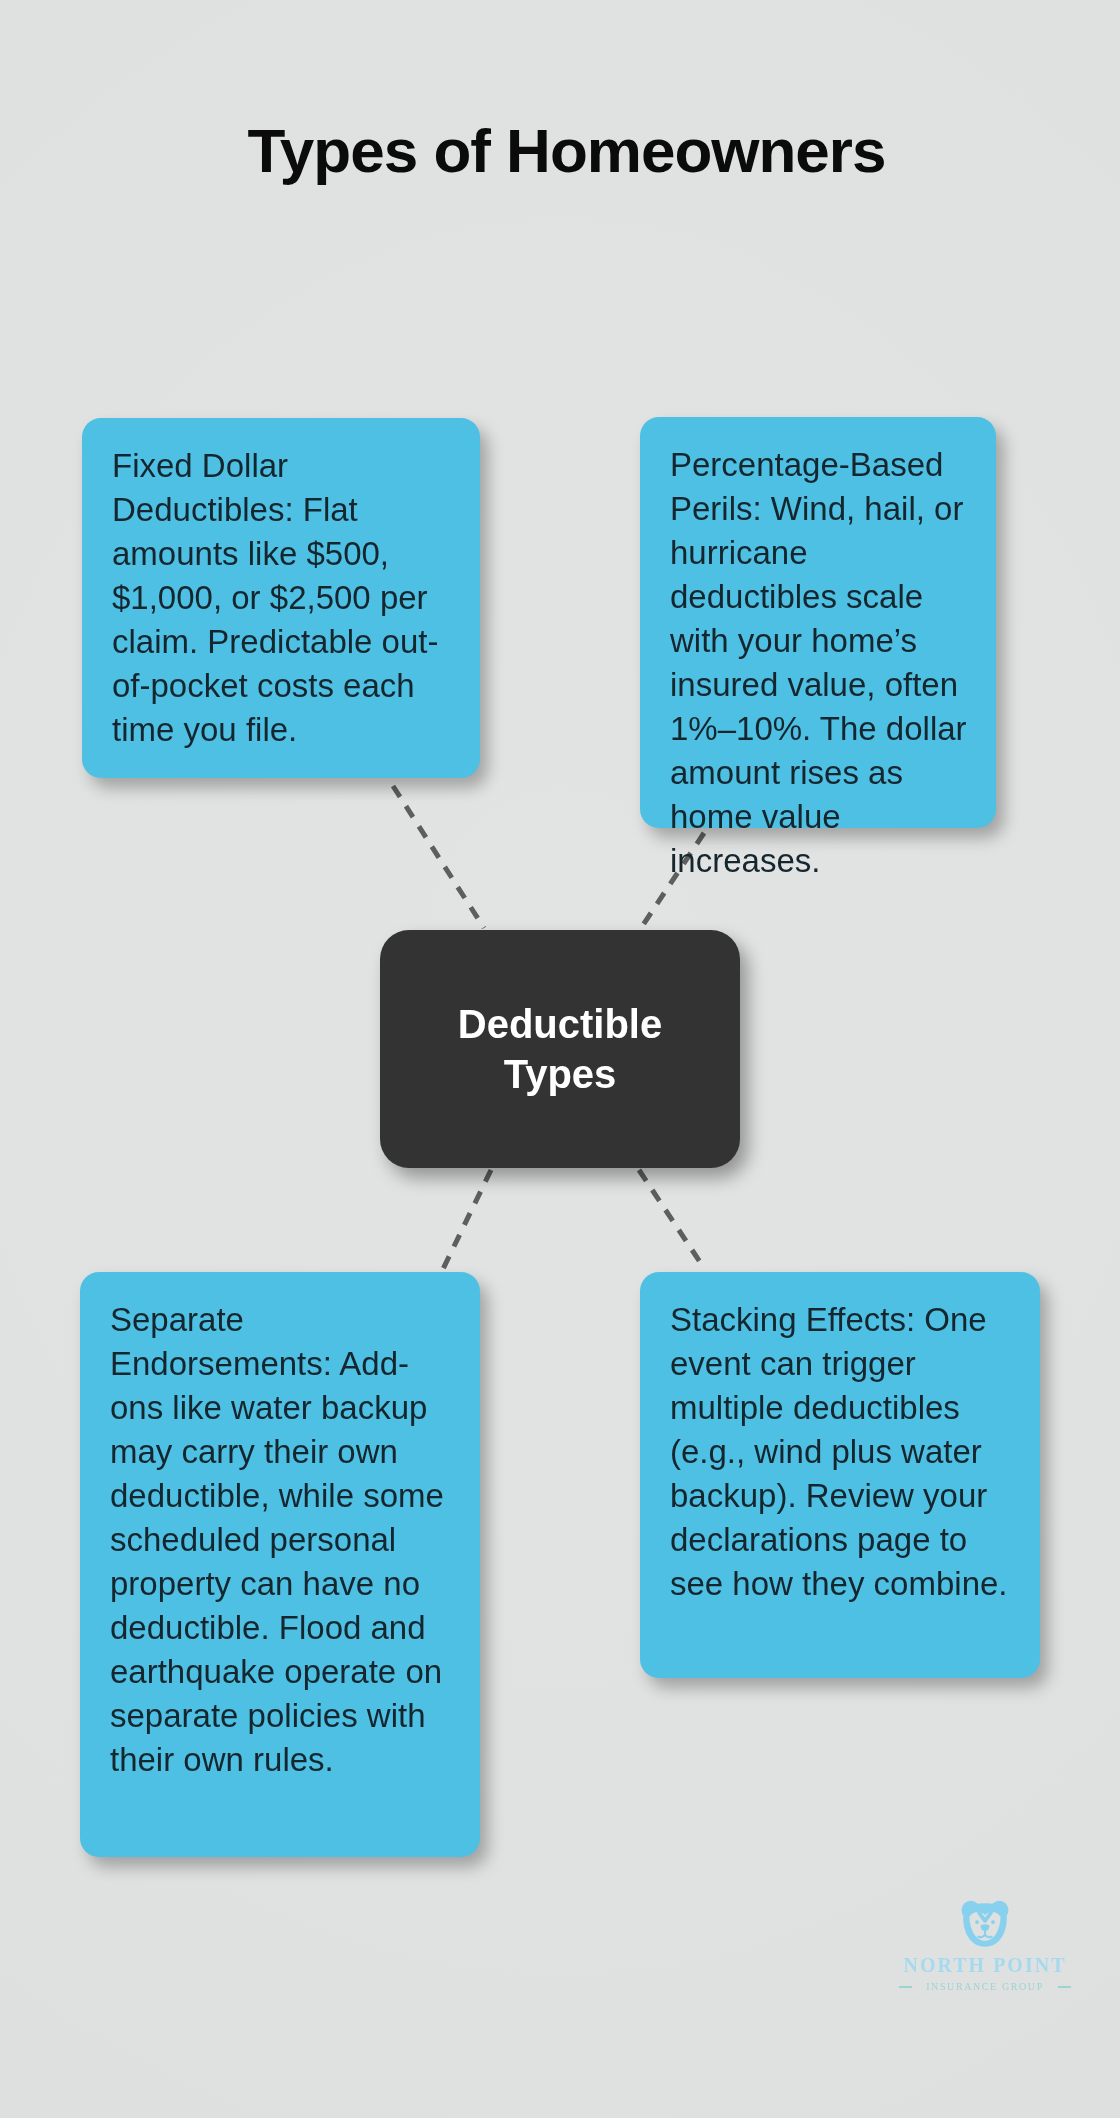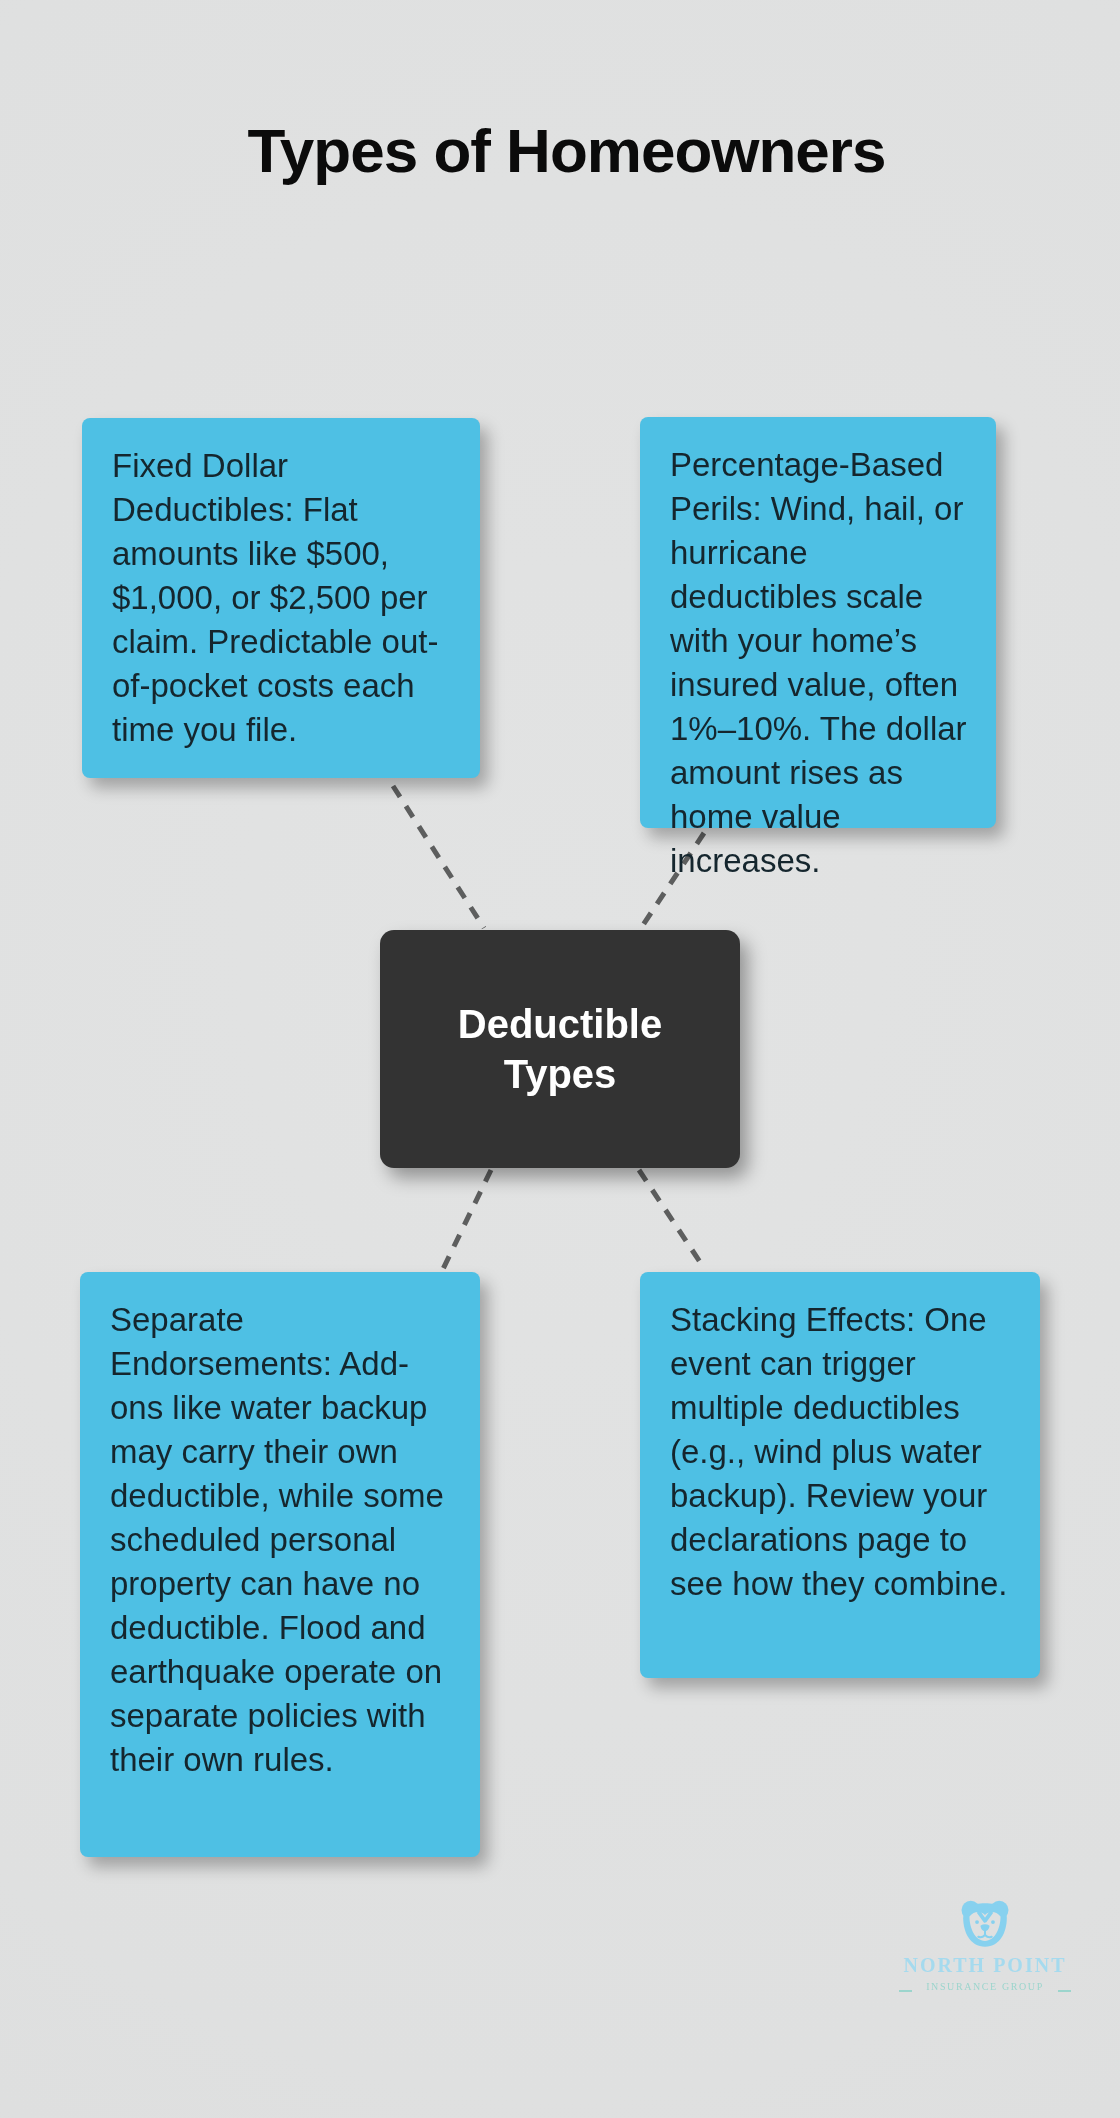--- a/index.html
+++ b/index.html
@@ -31,37 +31,37 @@
   .title span { display: block; margin-left: 13px; }
   .connectors {
     position: absolute;
     top: 0; left: 0;
     width: 1120px; height: 2118px;
     pointer-events: none;
   }
   .card {
     position: absolute;
     background: #4ec0e4;
-    border-radius: 8px;
+    border-radius: 19px;
     box-shadow: 8px 10px 16px rgba(0,0,0,0.28);
     padding: 26px 28px 22px 30px;
     color: #15262e;
     font-size: 33px;
     line-height: 44px;
   }
   .card-tl { left: 82px;  top: 418px;  width: 398px; height: 360px; }
   .card-tr { left: 640px; top: 417px;  width: 356px; height: 411px; }
   .card-bl { left: 80px;  top: 1272px; width: 400px; height: 585px; }
   .card-br { left: 640px; top: 1272px; width: 400px; height: 406px; }
   .center-node {
     position: absolute;
     left: 380px; top: 930px;
     width: 360px; height: 238px;
     background: #333333;
-    border-radius: 14px;
+    border-radius: 29px;
     box-shadow: 8px 10px 18px rgba(0,0,0,0.35);
     display: flex;
     align-items: center;
     justify-content: center;
   }
   .center-node span {
     display: block;
     width: 250px;
     text-align: center;
     color: #ffffff;
@@ -81,21 +81,21 @@
     font-family: "Liberation Serif", serif;
     font-weight: 700;
     font-size: 20px;
     letter-spacing: 2px;
     color: #a5daee;
     white-space: nowrap;
   }
   .brand-tagline-row {
     margin-top: 4px;
     display: flex;
-    align-items: flex-end;
+    align-items: center;
     justify-content: center;
     gap: 14px;
   }
   .brand-tagline {
     font-family: "Liberation Serif", serif;
     font-size: 10px;
     letter-spacing: 1.6px;
     color: #9cd5cd;
     white-space: nowrap;
   }

